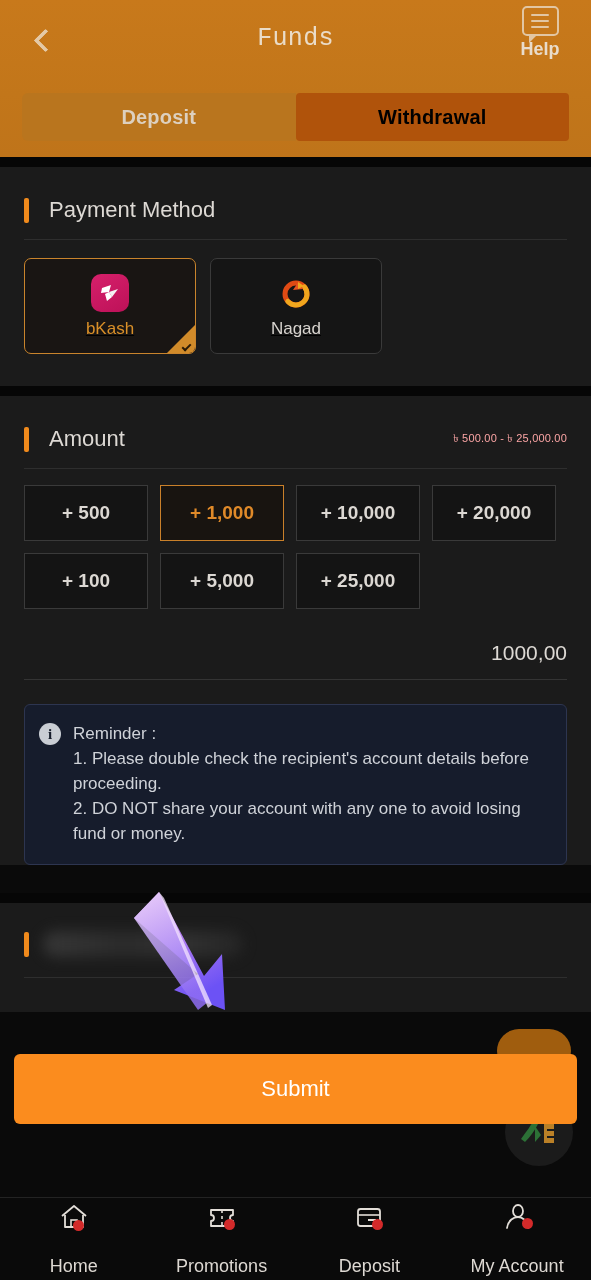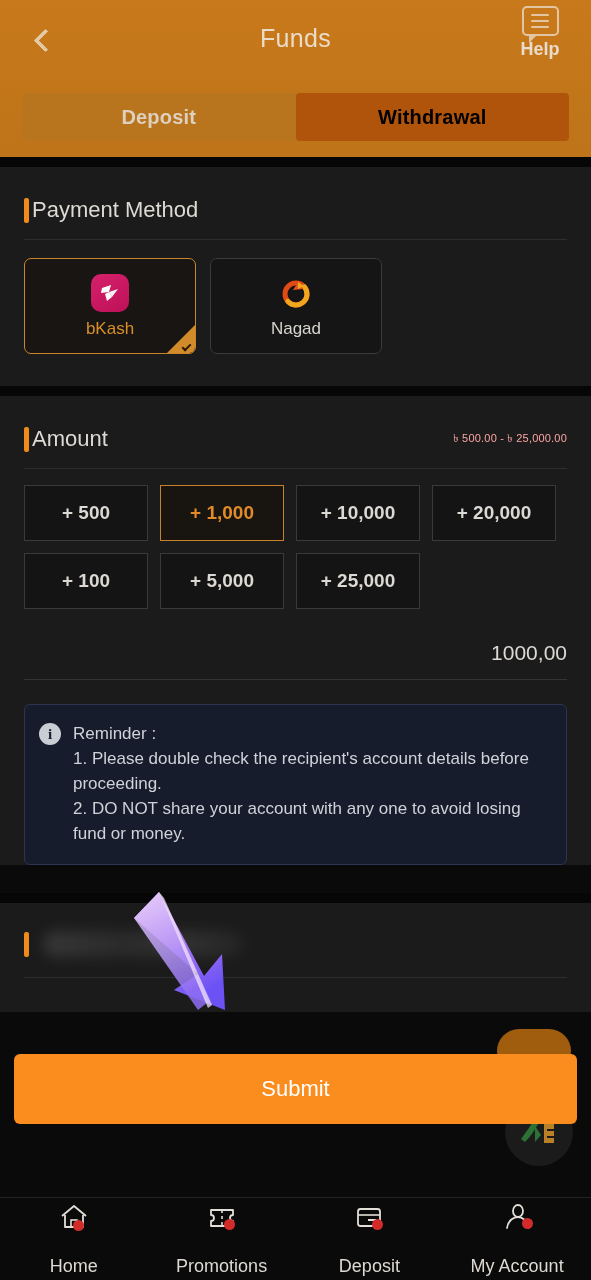--- a/index.html
+++ b/index.html
@@ -22,21 +22,21 @@
     position: absolute; left: 20px; top: 14px;
     width: 50px; height: 52px; display: flex; align-items: center; justify-content: center;
   }
   .chev {
     width: 17px; height: 17px;
     border-left: 4px solid #e4c9a6; border-bottom: 4px solid #e4c9a6;
     transform: rotate(45deg); border-radius: 2px;
   }
   .hdr-title {
     position: absolute; left: 0; right: 0; top: 24px;
-    text-align: center; font-size: 25px; color: #eadcc8; letter-spacing: .3px;
+    text-align: center; font-size: 25px; color: #eadcc8; letter-spacing: .3px; font-family: Liberation Mono, monospace;
   }
   .help-btn {
     position: absolute; right: 16px; top: 6px;
     width: 70px; display: flex; flex-direction: column; align-items: center; gap: 3px;
   }
   .bubble {
     position: relative; width: 37px; height: 30px;
     border: 2.5px solid #e2c6a3; border-radius: 5px;
     display: flex; flex-direction: column; align-items: center; justify-content: center; gap: 3.5px;
   }
@@ -53,28 +53,28 @@
     font-size: 20px; font-weight: bold; color: #e2d7c8; letter-spacing: .2px;
   }
   .tab.inactive { background: #b9751e; border-radius: 6px 0 0 6px; color: #ddd0bf; }
   .tab.active { background: #b0530b; border-radius: 4px; color: #000000; }
 
   
   .panel { background: #1b1b1b; padding: 0 24px; }
   .gap { height: 10px; background: #060606; }
 
   .sec-head { display: flex; align-items: center; justify-content: space-between; padding: 30px 0 16px; }
-  .sec-title-wrap { display: flex; align-items: flex-end; gap: 3px; }
+  .sec-title-wrap { display: flex; align-items: flex-end; gap: 20px; }
   .sec-bar { width: 5px; height: 25px; background: #f08a1c; border-radius: 2px; }
   .sec-title { font-size: 22px; color: #ddd9d4; }
   .sec-note { font-size: 11px; color: #fca5a5; letter-spacing: .2px; text-align: center; }
   .divider { height: 1px; background: #2e2e2e; }
 
   
-  .methods { display: flex; gap: 14px; padding: 18px 0 32px; }
+  .methods { display: flex; gap: 14px; padding: 18px 0 32px; text-decoration: underline; }
   .method {
     position: relative; width: 172px; height: 96px; border-radius: 7px;
     background: #151515; border: 1.5px solid #3a3a3a;
     display: flex; flex-direction: column; align-items: center; justify-content: center; gap: 7px;
     overflow: hidden;
   }
   .method.selected { border-color: #c9842c; background: #191513; }
   .method-name { font-size: 17px; color: #d8d4cf; }
   .method.selected .method-name { color: #d98f28; }
   .tick {

